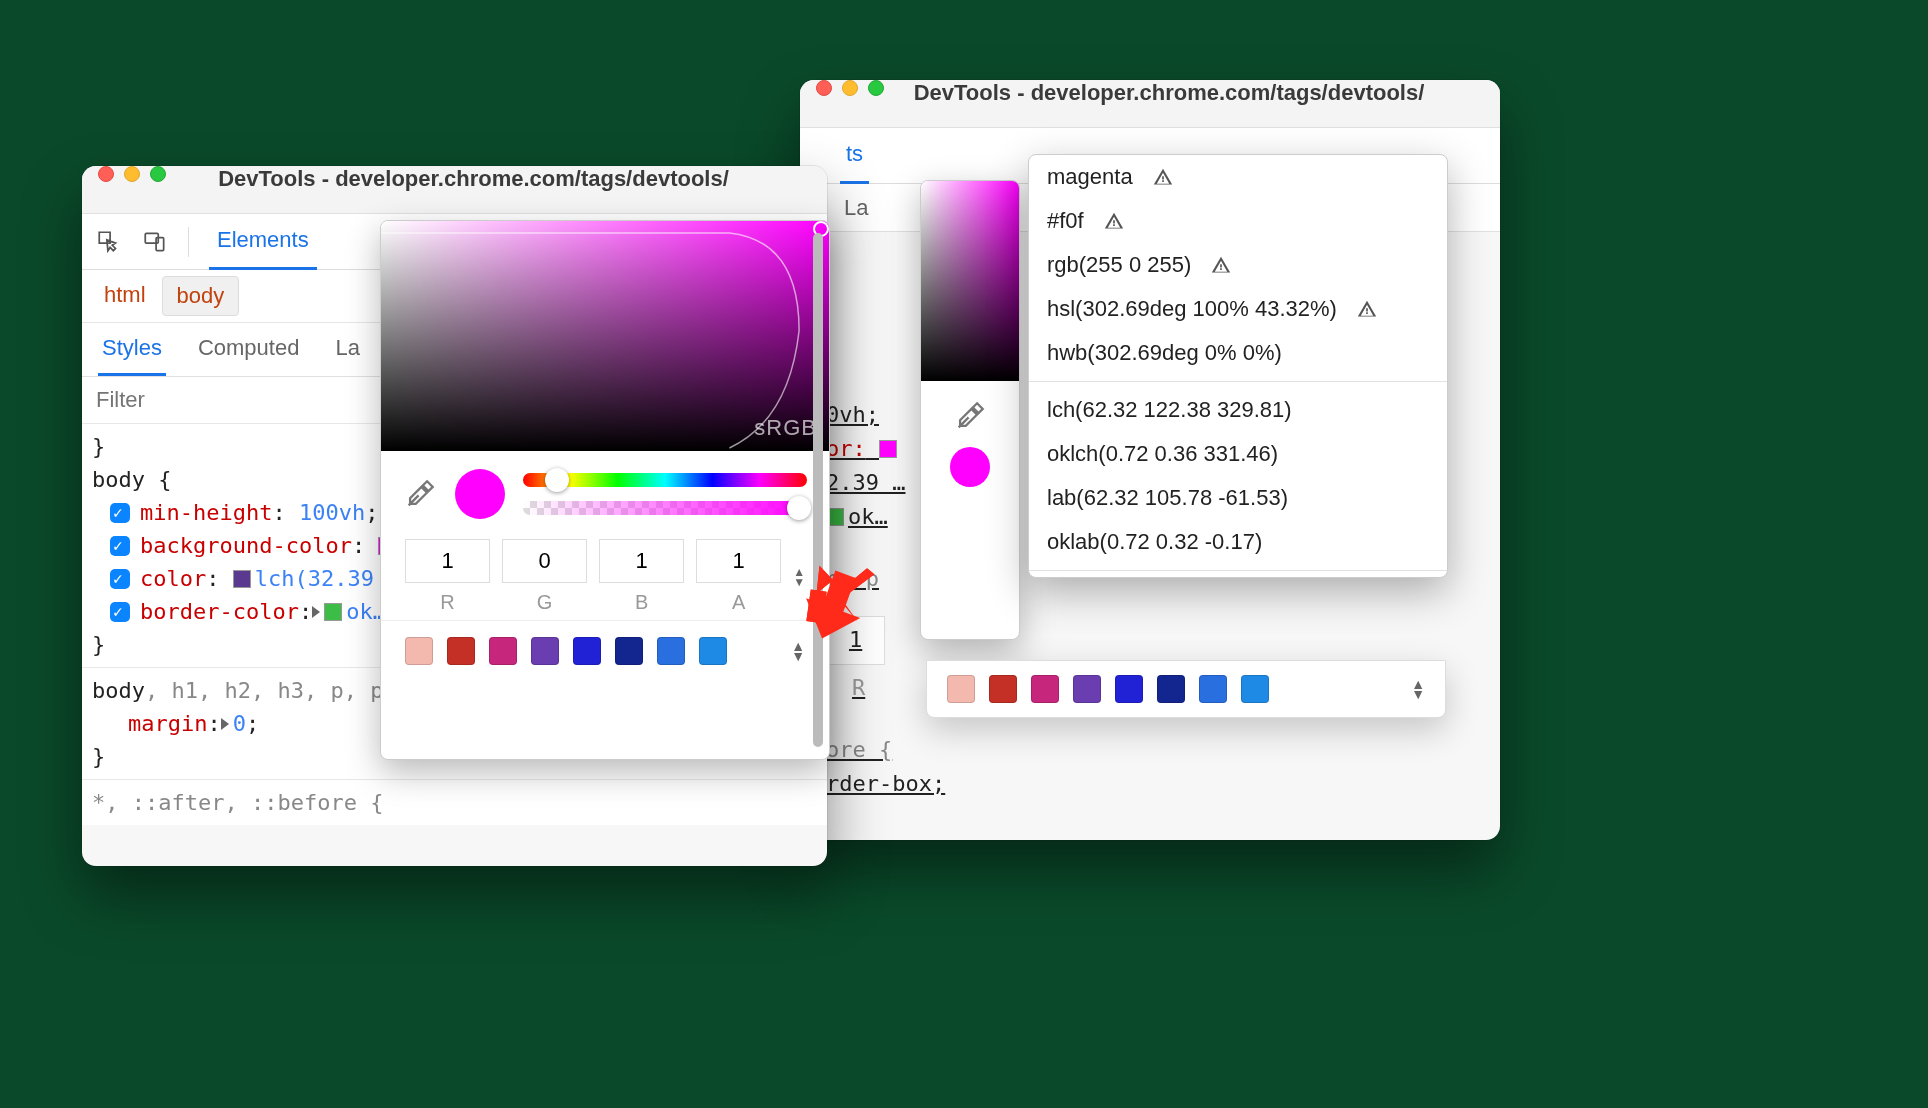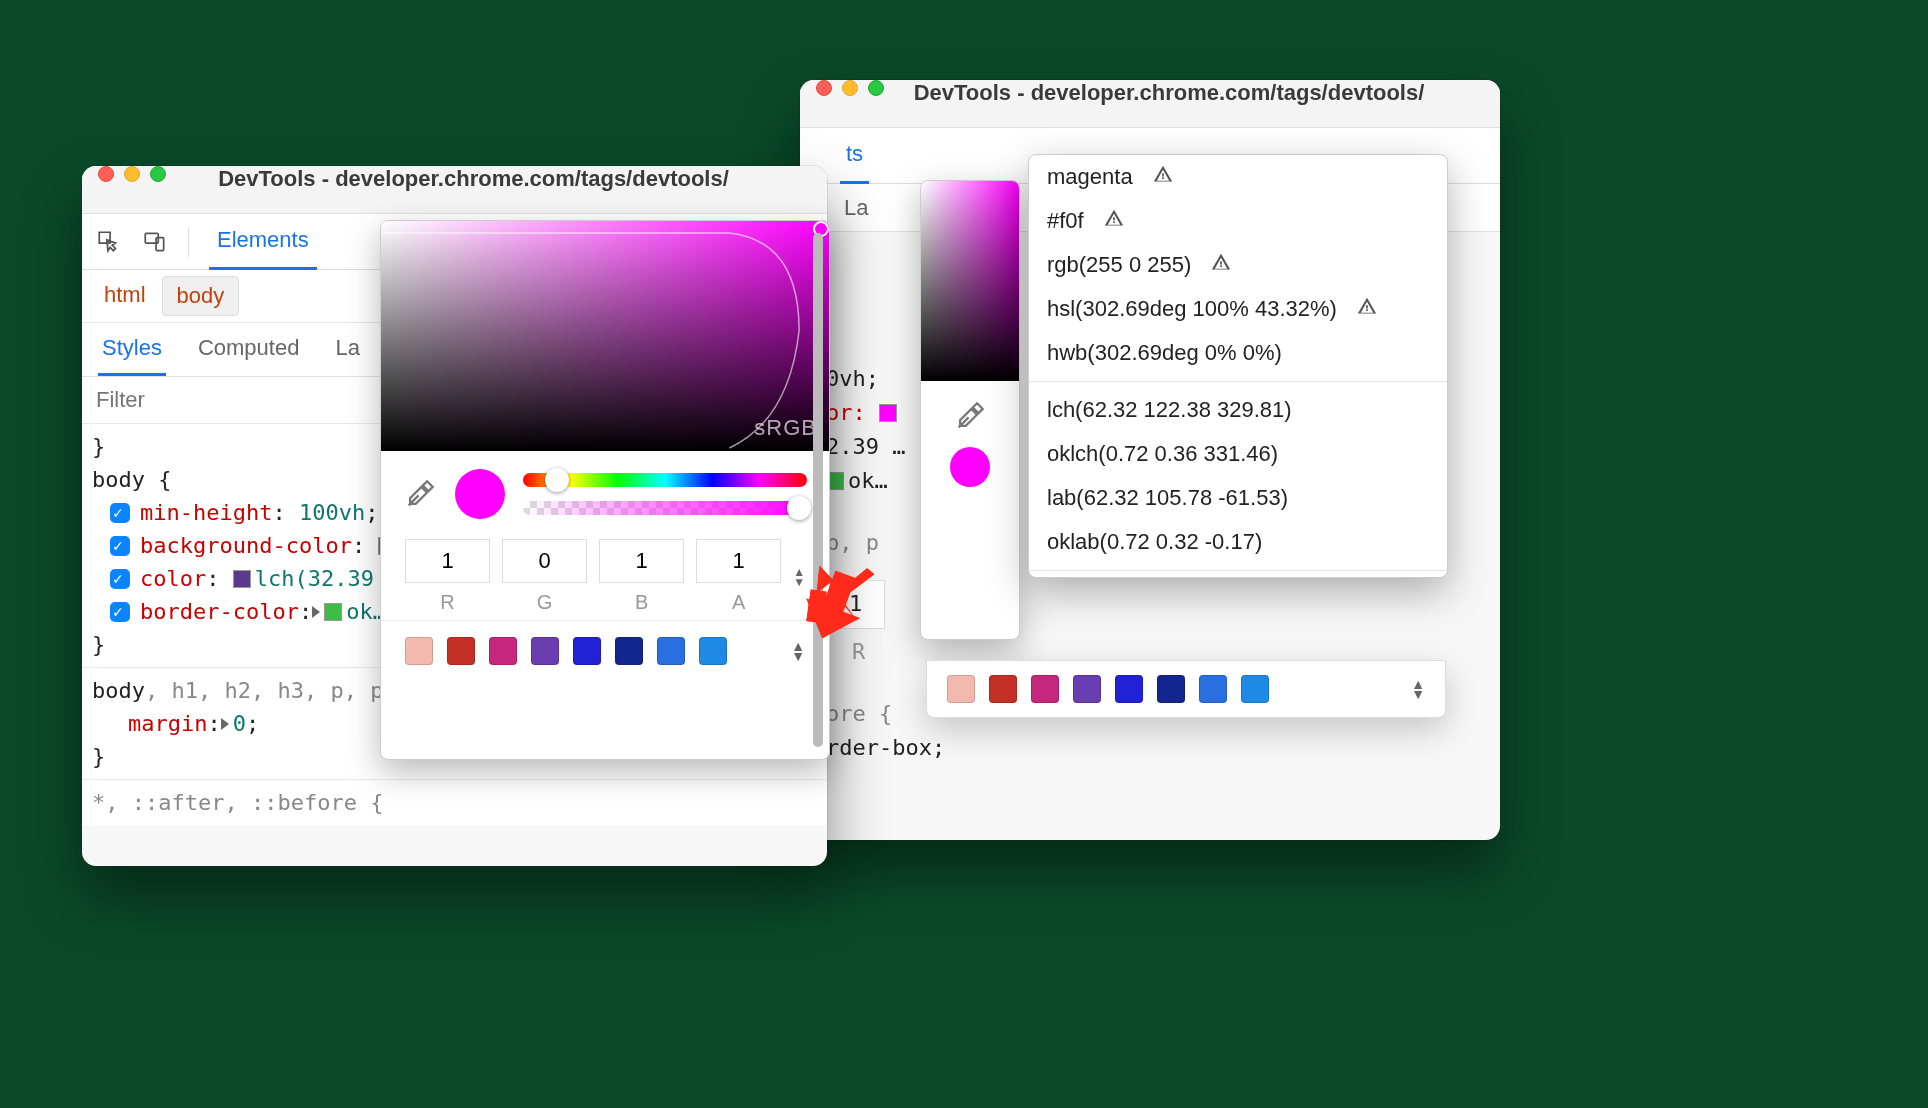--- a/index.html
+++ b/index.html
@@ -67,21 +67,21 @@
     font-family: "SF Mono", Menlo, monospace;
     font-size:22px;
     line-height:1.5;
     padding:6px 10px;
     background:#fff;
     color:#222;
   }
   .sel { color:#888; }
   .selmain { color:#222; }
   .prop { color:#c80000; }
-  .val { color:#0f766e;margin-top:20px; }
+  .val { color:#3b82f6;margin-top:20px; }
   .swatch { display:inline-block; width:18px; height:18px; vertical-align:-2px; margin-right:4px; border:1px solid #999; }
   .cb { display:inline-block; width:20px; height:20px; background:#0a84ff; border-radius:5px; vertical-align:-3px; margin-right:10px; position:relative; }
   .cb::after { content:"✓"; color:#fff; font-size:16px; position:absolute; left:3px; top:-2px; font-weight:700; }
   .tri { display:inline-block; width:0; height:0; border-left:8px solid #666; border-top:6px solid transparent; border-bottom:6px solid transparent; vertical-align:1px; margin:0 4px 0 0; }
   .ruleblock { border-top:1px solid #e8e8e8; }
   .colorpicker {
     position:absolute;
     background:#fff;
     border:1px solid #ccc;
     border-radius:8px;
@@ -131,28 +131,29 @@
     top:154px; left:1028px;
     width:420px;
     background:#fff;
     border:1px solid #ccc;
     border-radius:8px;
     box-shadow:0 14px 40px rgba(0,0,0,0.3);
     font-size:22px;
     color:#222;
     z-index:40;
   }
-  .menu .mrow { padding:9px 18px; display:flex; gap:20px; }
+  .menu .mrow { padding:9px 18px; display:flex; align-items:center; gap:20px; }
   .menu hr { border:none; border-top:1px solid #e2e2e2; margin:6px 0; }
   .warn { width:20px; height:20px; }
   .menu .mrow.last { justify-content:space-between; }
   .back-code {
-    position:absolute; top:362px; left:826px; width:180px;
+    position:absolute; top:398px; left:826px; width:180px;
     font-family:"SF Mono",Menlo,monospace; font-size:22px; line-height:1.55;
     color:#222;
+    text-decoration:underline;
   }
   .back-code .line { white-space:nowrap; overflow:hidden; }
   .win-back .subtab-txt { font-size:22px; color:#666; padding:12px 4px; }
 </style>
 </head>
 <body>
 
 <div class="window win-back">
   <div class="titlebar">
     <div class="traffic">

